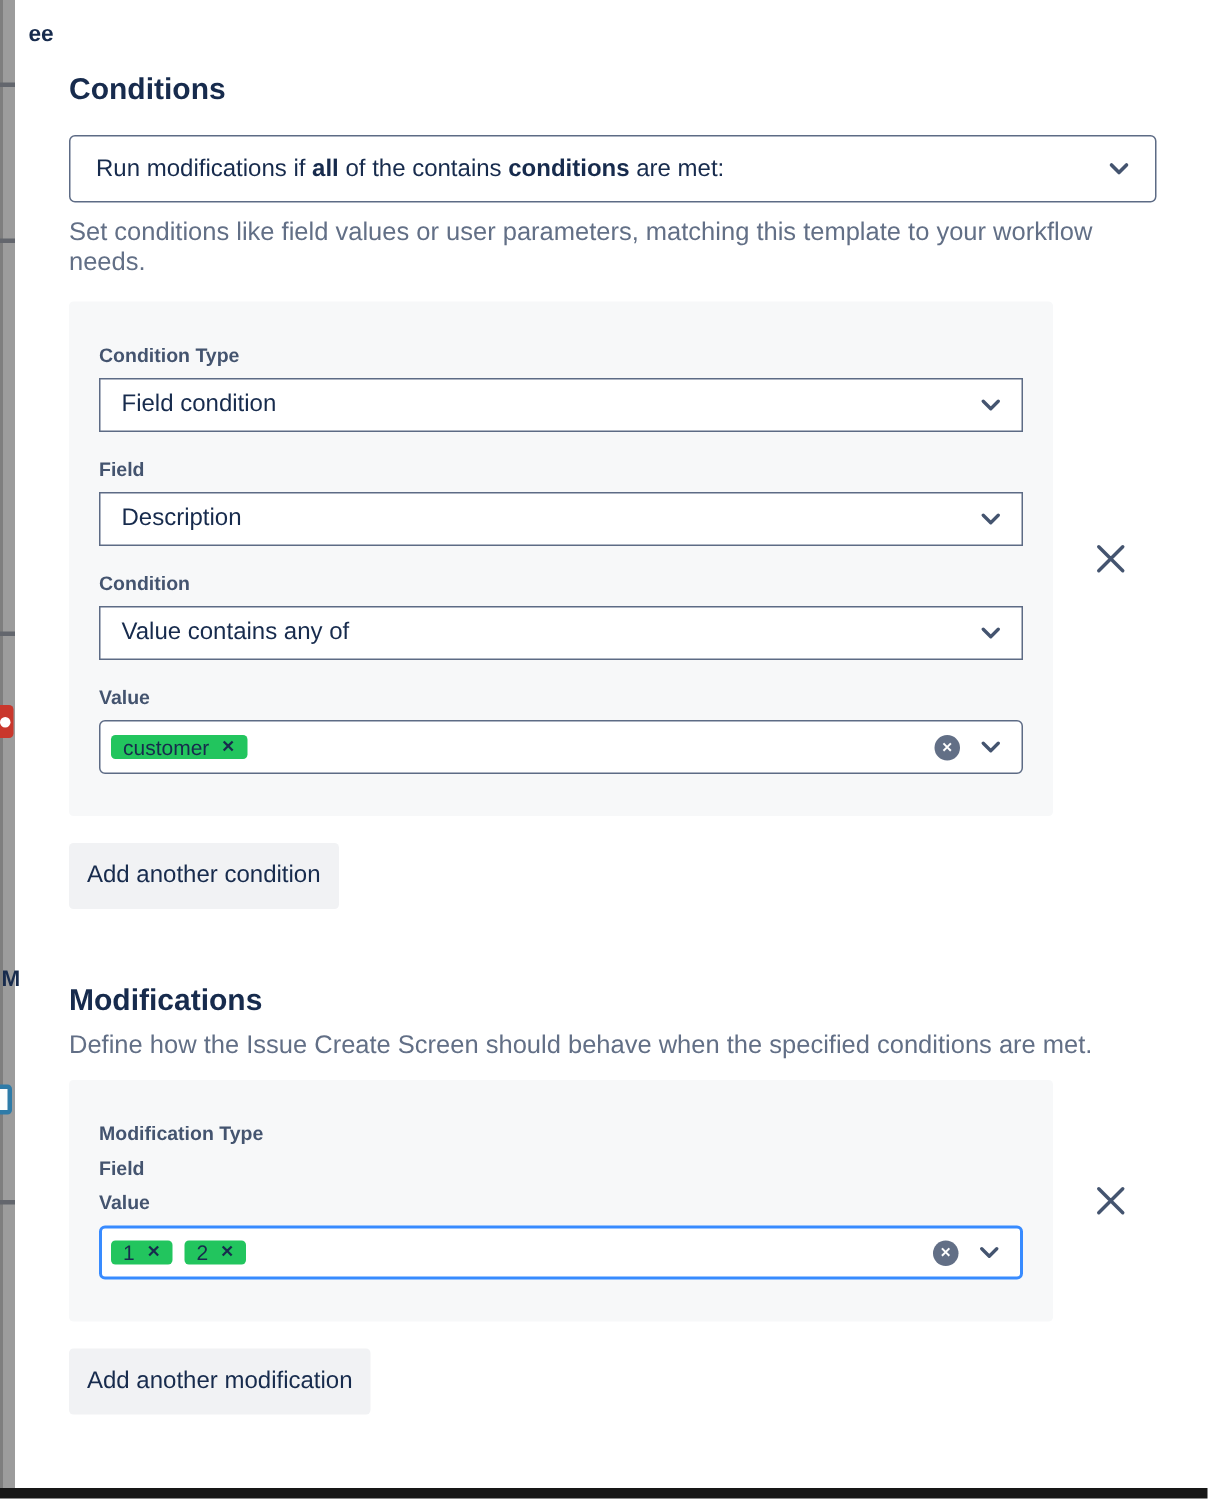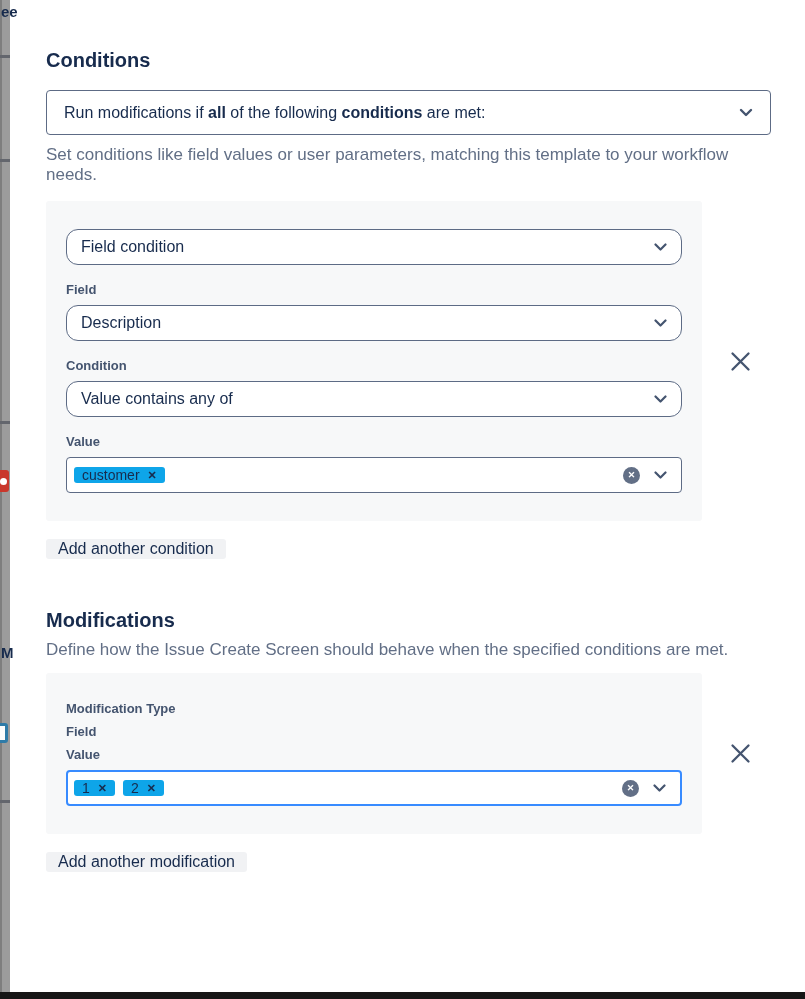--- a/index.html
+++ b/index.html
@@ -45,92 +45,93 @@
 
   .card-row { display:flex; align-items:center; }
   .row-1 { margin-top:16px; }
   .row-2 { margin-top:13px; }
 
   .card {
     width:656px; background:#F7F8F9; border-radius:3px; padding:28px 20px;
   }
   .field-label { font-size:13px; font-weight:700; color:#44546F; line-height:15px; margin-bottom:8px; }
   .select {
-    height:36px; background:#fff; border:1px solid #5d6b85; border-radius:12px;
+    height:36px; background:#fff; border:1px solid #5d6b85; border-radius:0;
     display:flex; align-items:center; padding:0 14px; cursor:pointer; margin-bottom:17px;
   }
   .select .sel-text { font-size:16px; color:#172B4D; }
   .multiselect {
     height:36px; background:#fff; border:1px solid #5d6b85; border-radius:4px;
     display:flex; align-items:center; gap:8px; padding:0 14px 0 7px; cursor:text; margin-bottom:0;
   }
   .multiselect.focused { border:2px solid #388BFF; padding-left:6px; }
   .tag {
     display:inline-flex; align-items:center; gap:8px;
-    background:#0ea5e9; border-radius:3px; padding:0 8px;
+    background:#22c55e; border-radius:3px; padding:0 8px;
     font-size:14px; color:#172B4D; line-height:16px;
   }
   .tag .tag-x { font-size:11px; font-weight:700; color:#172B4D; cursor:pointer; line-height:11px; }
   .right-icons { margin-left:auto; display:flex; align-items:center; gap:14px; }
   .clear-circle {
     width:17px; height:17px; border-radius:50%; background:#626F86; color:#fff;
     display:flex; align-items:center; justify-content:center;
     font-size:9px; font-weight:700; cursor:pointer; line-height:9px;
   }
   .chev { display:block; }
 
   .remove-x {
     margin-left:26px; width:24px; height:24px; background:none; border:none;
     cursor:pointer; display:flex; align-items:center; justify-content:center;
   }
 
   .add-btn {
     margin-top:18px; display:inline-flex; align-items:center;
-    height:20px; padding:0 12px; background:#F1F2F4; border:none; border-radius:3px;
+    height:44px; padding:0 12px; background:#F1F2F4; border:none; border-radius:3px;
     font-family:"Liberation Sans", sans-serif;
     font-size:16px; font-weight:500; color:#172B4D; cursor:pointer;
   }
 
   .mod-title { margin-top:49px; }
   .mod-helper { margin-top:8px; }
 </style>
 </head>
 <body>
 
 <div class="edge-strip">
-  <span class="edge-text" style="top:3px;">ee</span>
+  <span class="edge-text" style="top:14px;padding-left:18px;">ee</span>
   <span class="edge-line" style="top:55px;"></span>
   <span class="edge-line" style="top:159px;"></span>
   <span class="edge-line" style="top:421px;"></span>
   <span class="edge-red">
       <span class="dot"></span>
     </span>
   <span class="edge-text" style="top:644px;">M</span>
   <span class="edge-blue"></span>
   <span class="edge-line" style="top:800px;"></span>
 </div>
 
 <div class="content">
 
   
   <div class="section-title">Conditions</div>
 
   <div class="top-select">
-    <span class="sentence"><span>Run modifications if </span><b>all</b><span> of the following </span><b>conditions</b><span> are met:</span></span>
+    <span class="sentence"><span>Run modifications if </span><b>all</b><span> of the contains </span><b>conditions</b><span> are met:</span></span>
     <span class="spacer"></span>
     <svg class="chev" width="14" height="9" viewBox="0 0 14 9">
         <path d="M2 2 L7 7 L12 2" fill="none" stroke="#44546F" stroke-width="2.4" stroke-linecap="round" stroke-linejoin="round"></path>
       </svg>
   </div>
 
   <div class="helper">Set conditions like field values or user parameters, matching this template to your workflow needs.</div>
 
   <div class="card-row row-1">
     <div class="card">
 
+      <div class="field-label">Condition Type</div>
       <div class="select">
         <span class="sel-text">Field condition</span>
         <span class="spacer"></span>
         <svg class="chev" width="13" height="8" viewBox="0 0 13 8">
             <path d="M1.5 1.5 L6.5 6.5 L11.5 1.5" fill="none" stroke="#44546F" stroke-width="2.2" stroke-linecap="round" stroke-linejoin="round"></path>
           </svg>
       </div>
 
       <div class="field-label">Field</div>
       <div class="select">

